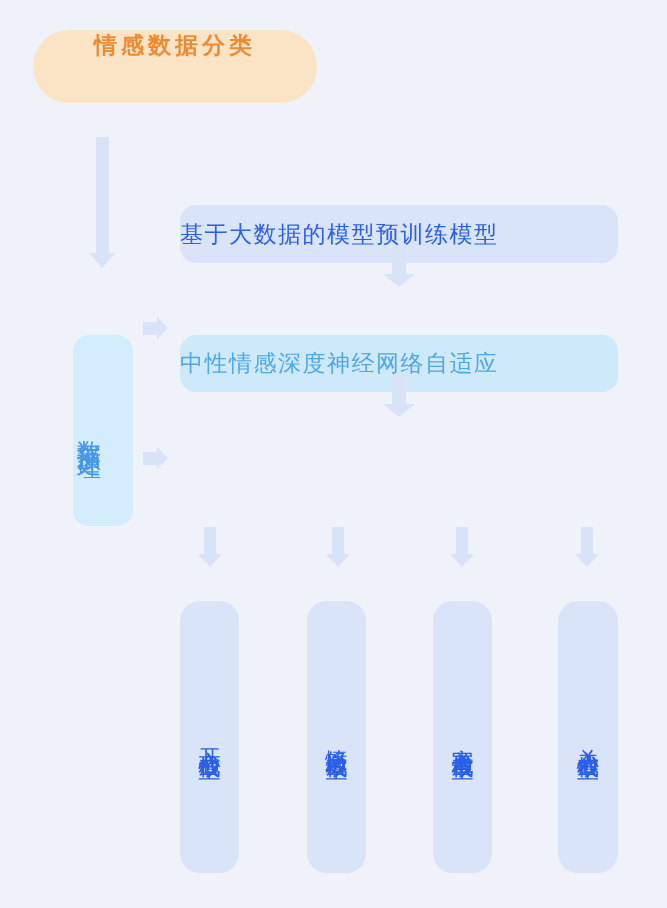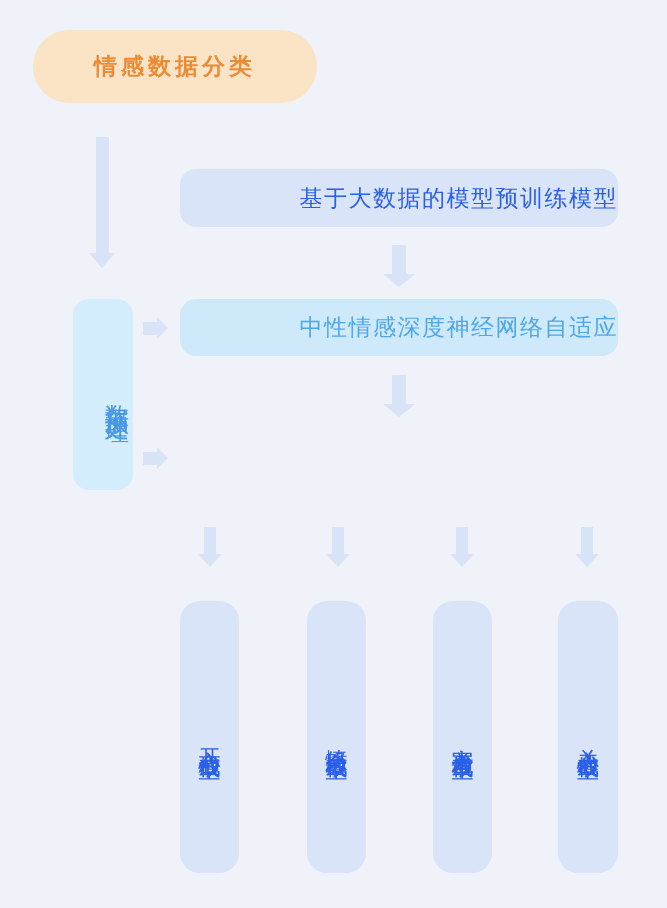--- a/index.html
+++ b/index.html
@@ -9,27 +9,27 @@
     --side-bg:#D3EDFC; --side-text:#4697E5; --arrow:#D9E3F7;
   }
   *{margin:0;padding:0;box-sizing:border-box;}
   html,body{background:var(--canvas-bg);}
   body{font-family:"Liberation Sans","DejaVu Sans",sans-serif;}
   .canvas{position:relative;width:667px;height:908px;background:var(--canvas-bg);overflow:hidden;}
 
   .pill{
     position:absolute;left:33px;top:30px;width:284px;height:73px;
     background:var(--pill-bg);border-radius:36px;
-    display:flex;align-items:center;justify-content:center;
+    display:flex;justify-content:center;
   }
   .pill span{color:var(--pill-text);font-size:23px;font-weight:bold;letter-spacing:4px;}
 
   .node{
     position:absolute;border-radius:16px;
-    display:flex;align-items:center;justify-content:flex-end;
+    display:flex;align-items:center;justify-content:flex-start;margin-top:36px;
   }
   .node.h{height:58px;width:438px;left:180px;font-size:23px;letter-spacing:1.5px;}
   .node.periwinkle{background:var(--periwinkle-bg);color:var(--periwinkle-text);}
   .node.cyan{background:var(--cyan-bg);color:var(--cyan-text);}
   .node.side{
     left:73px;top:299px;width:60px;height:191px;
     background:var(--side-bg);color:var(--side-text);font-size:24px;
   }
   .vtext{writing-mode:vertical-rl;text-orientation:upright;letter-spacing:4px;}
 

